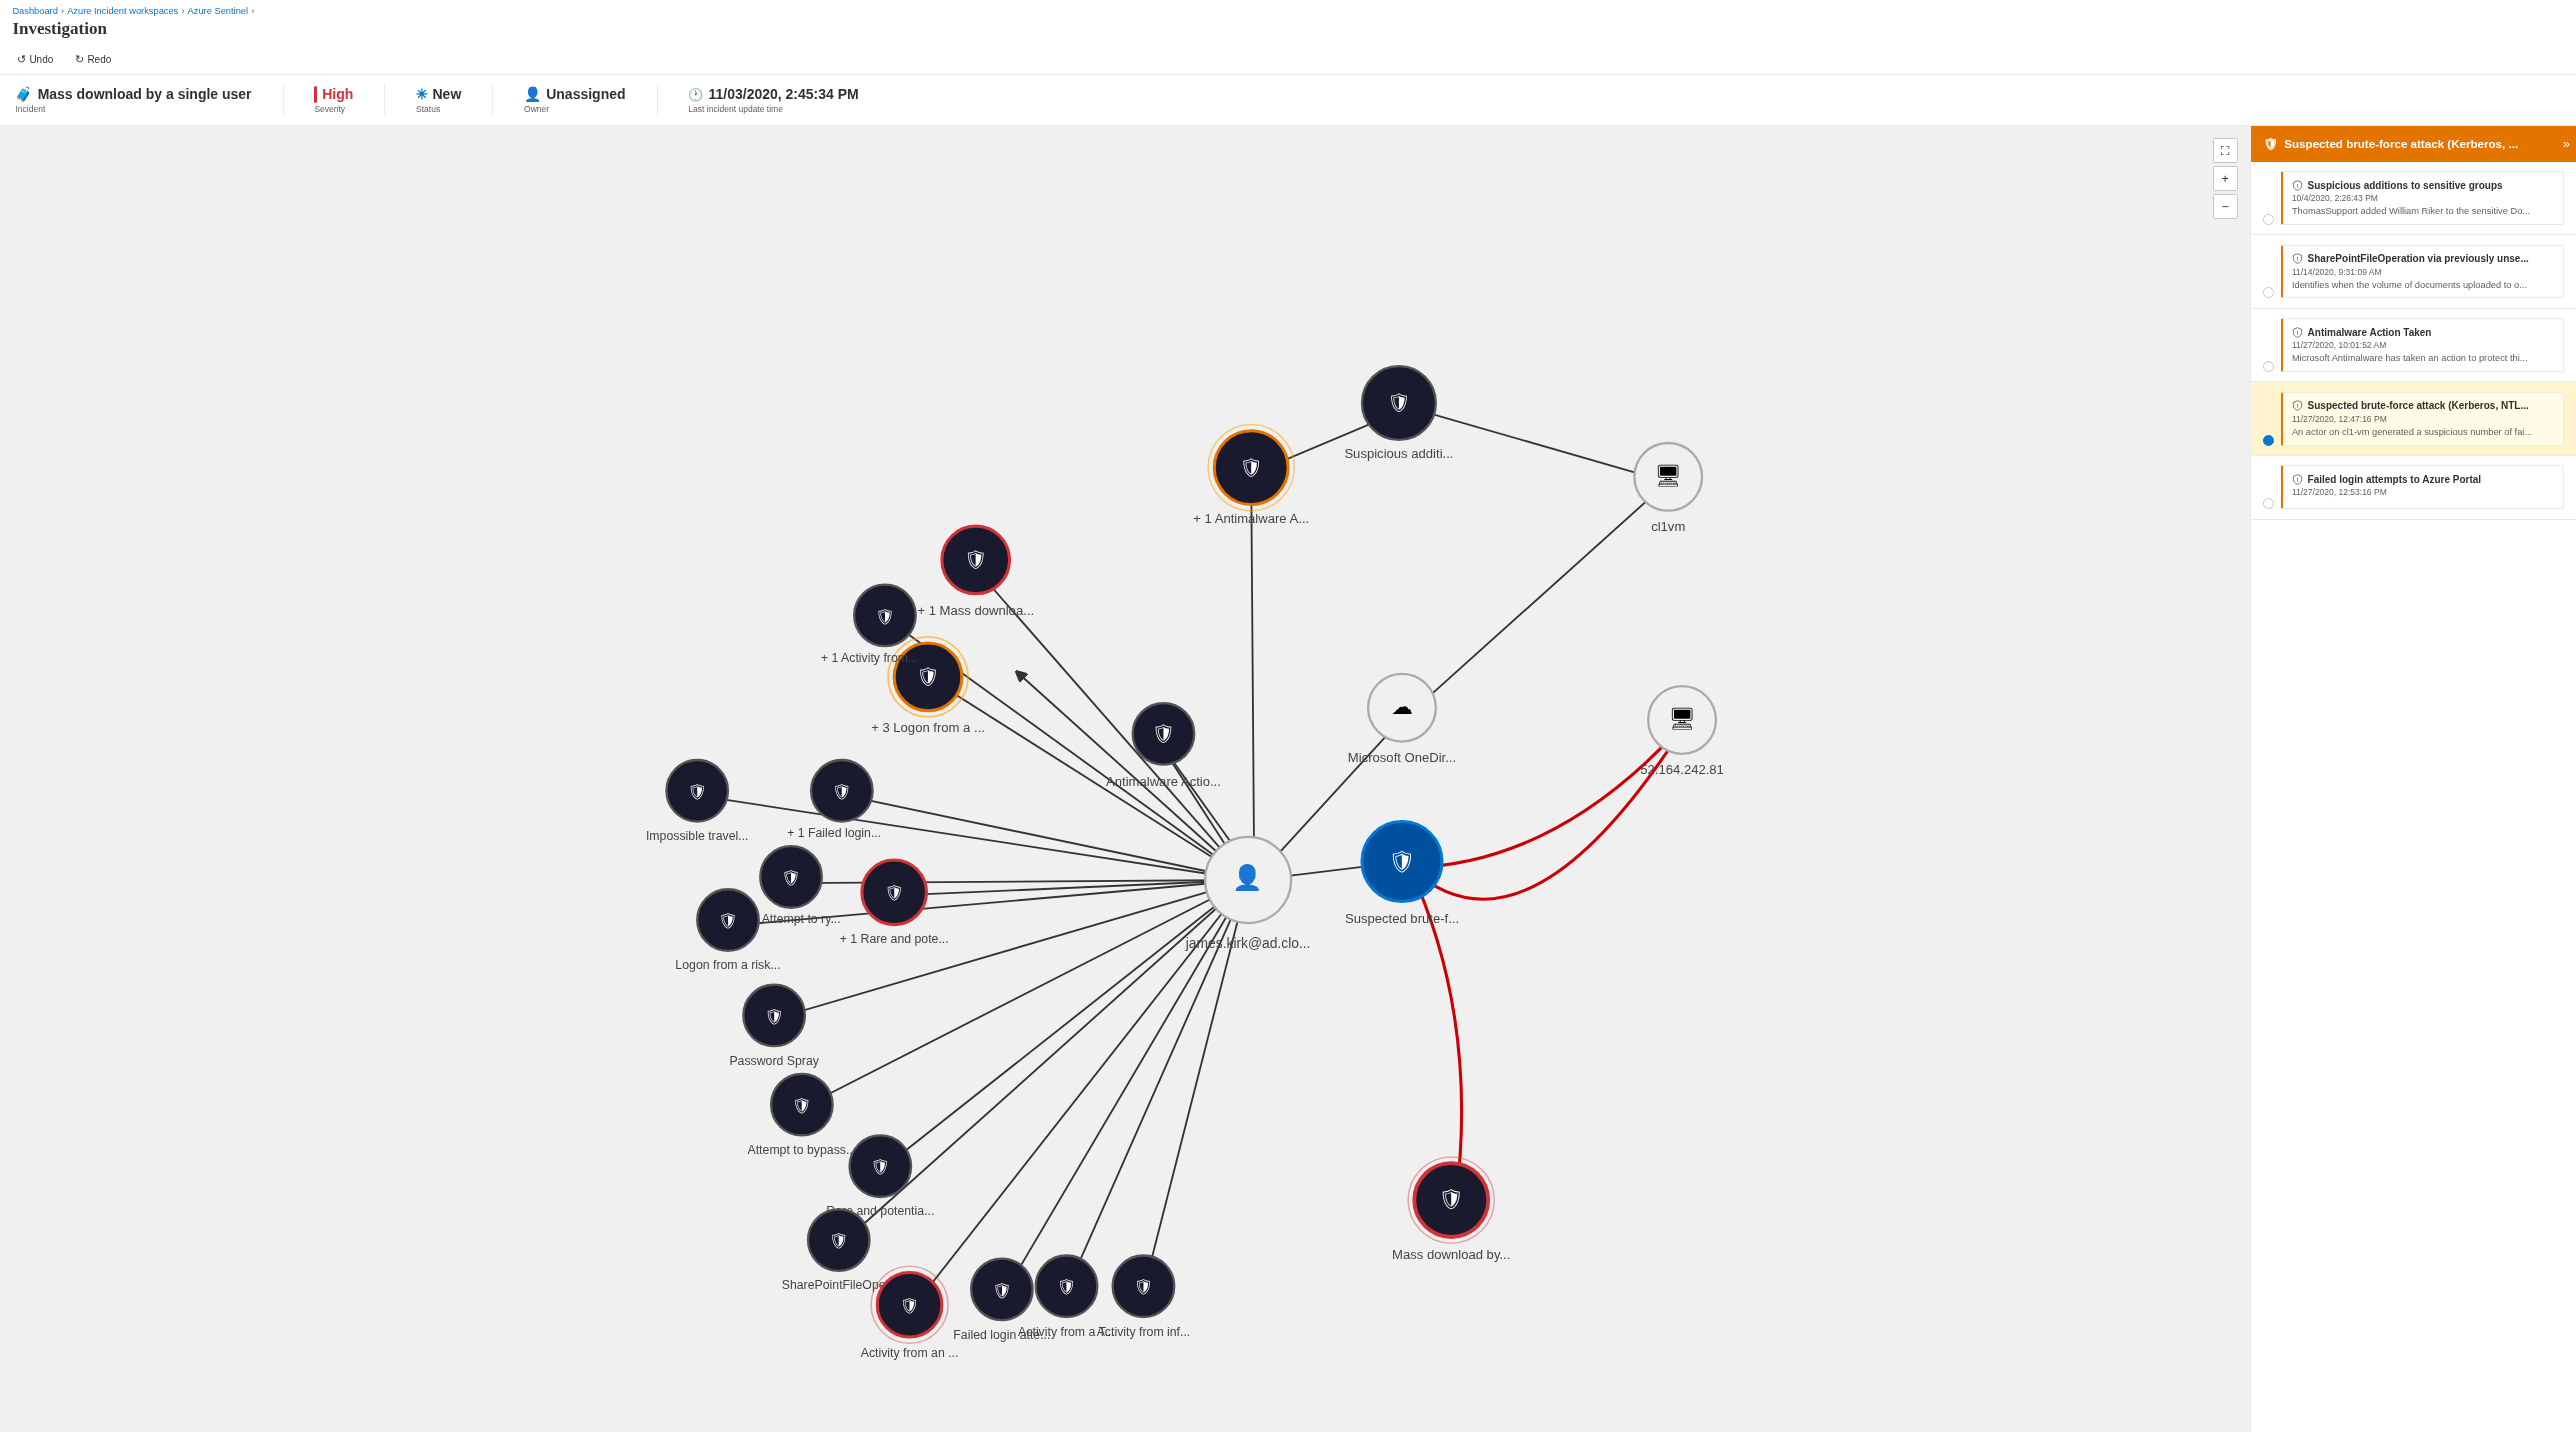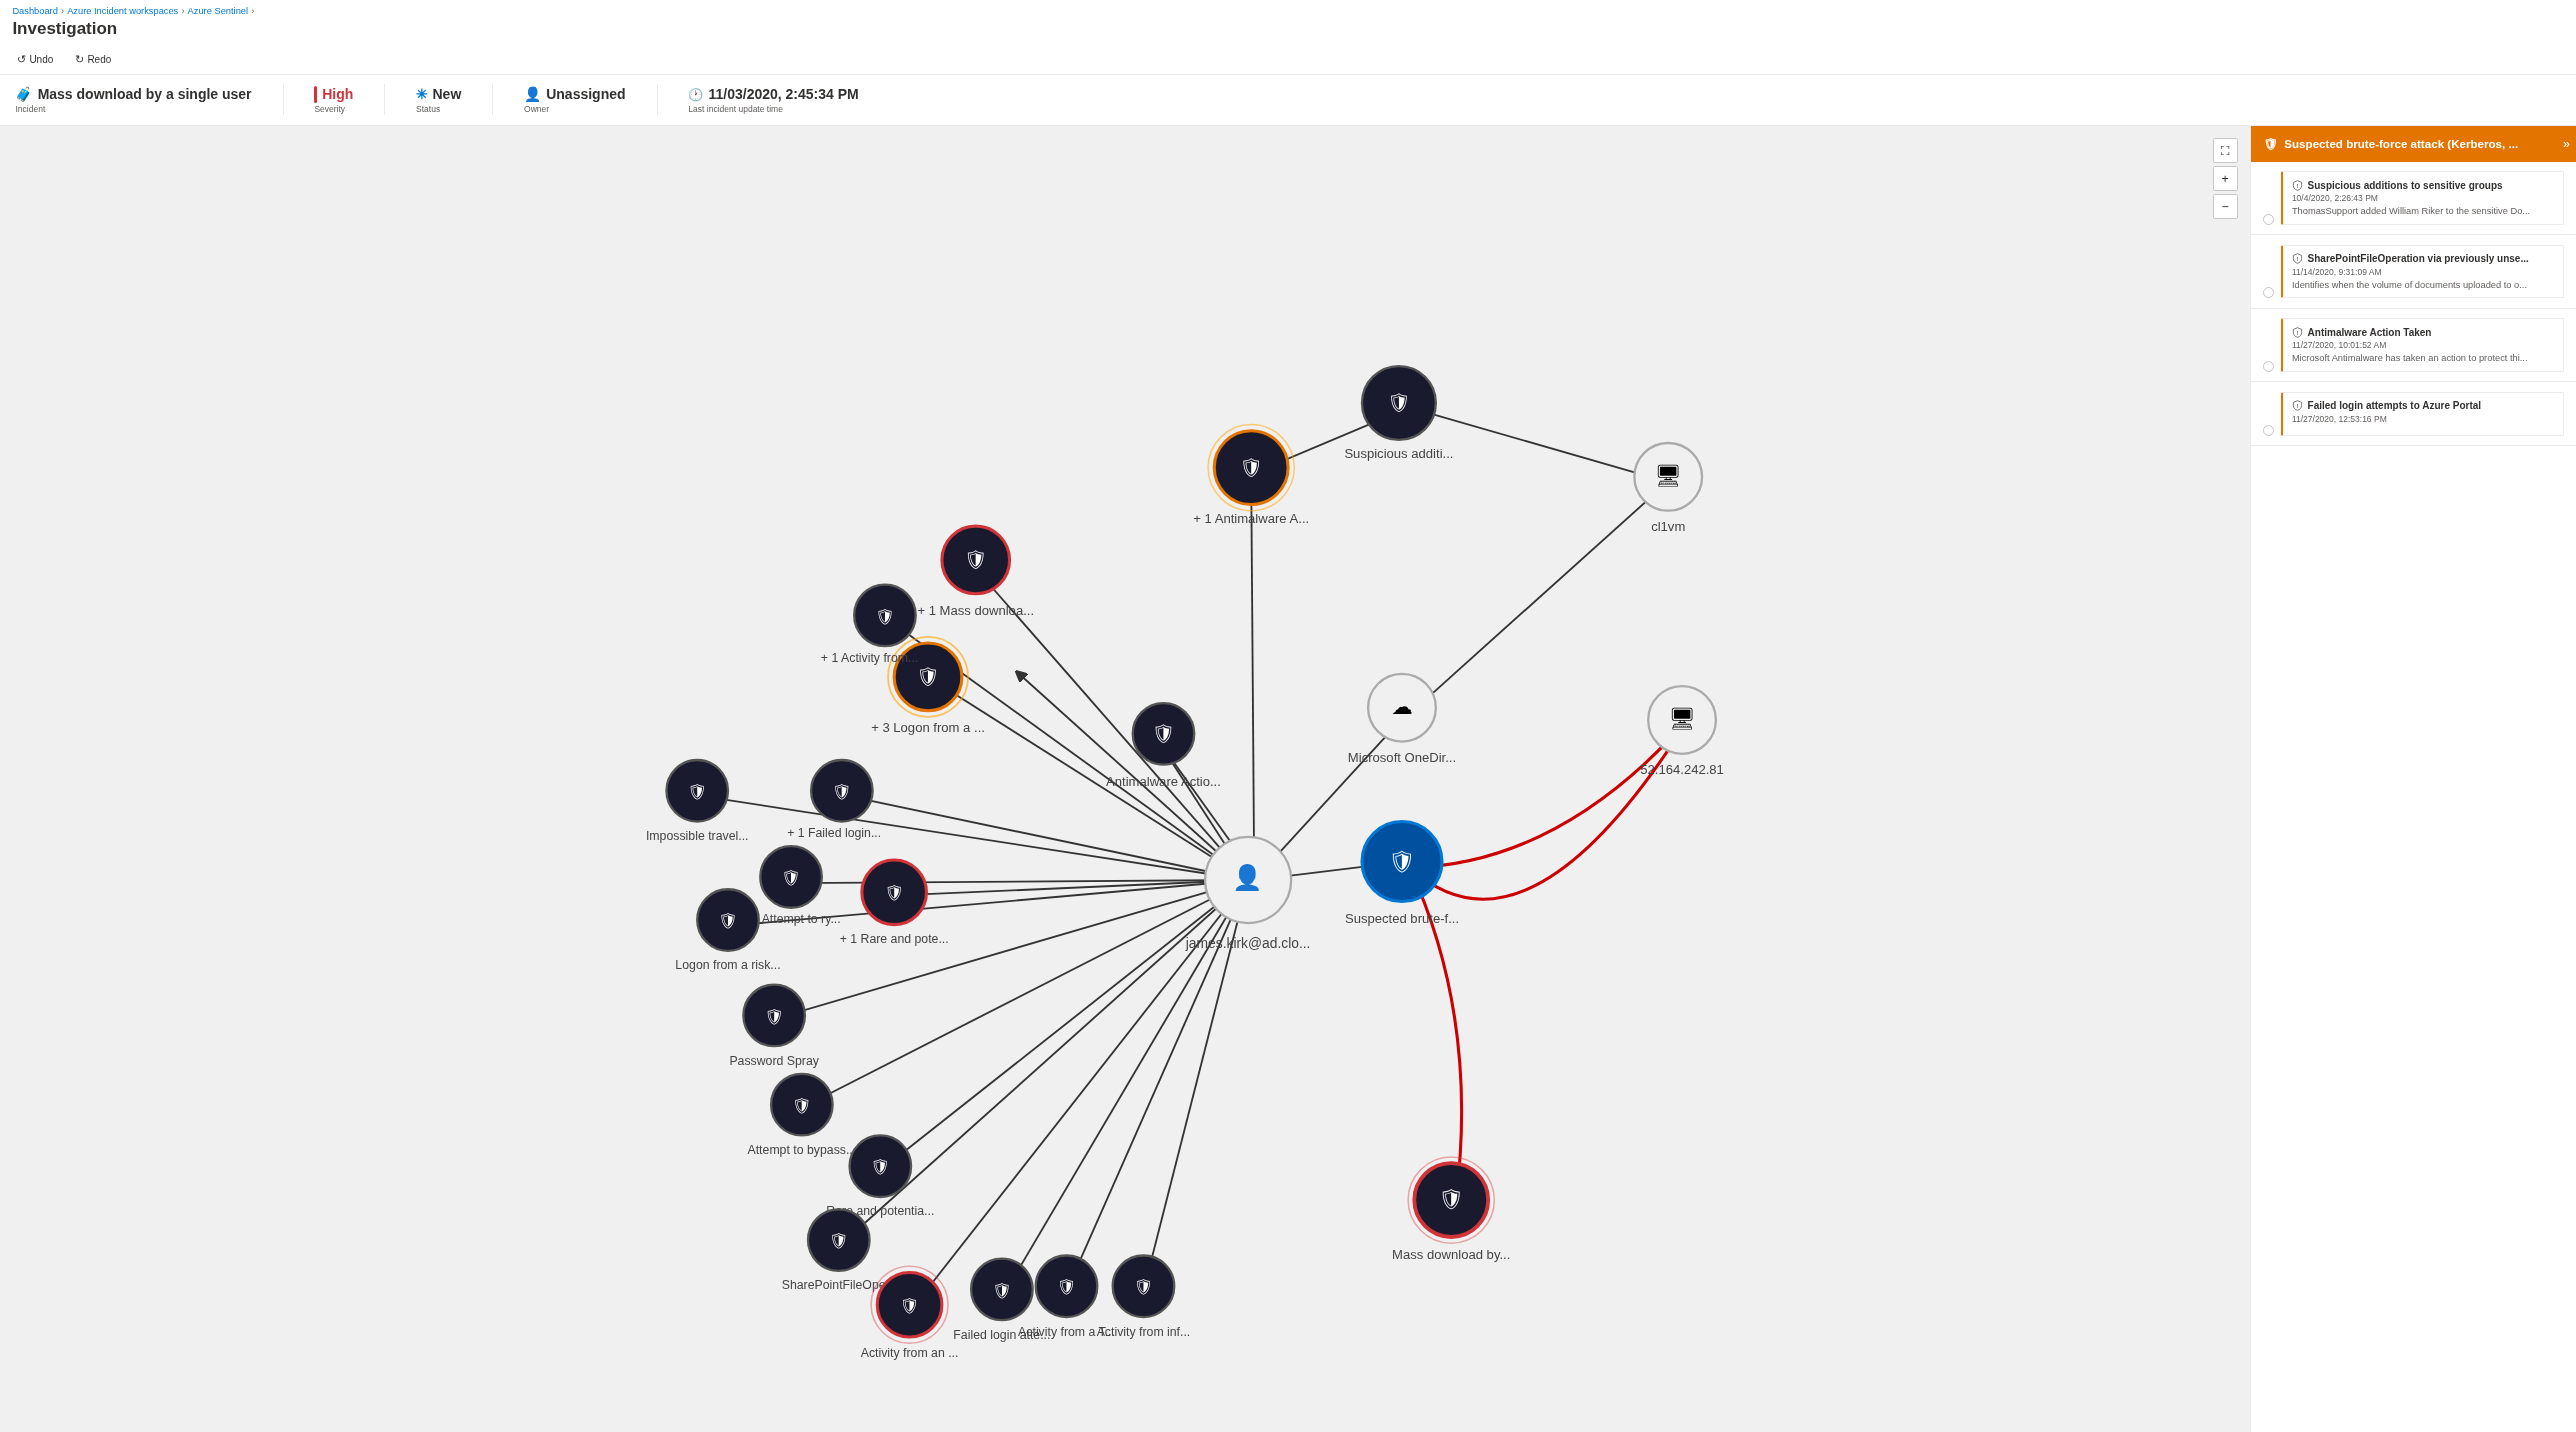--- a/index.html
+++ b/index.html
@@ -18,20 +18,21 @@
       color: #0078d4;
       margin-bottom: 3.1px;
     }
     .breadcrumb span { color: #605e5c; }
     .breadcrumb a { color: #0078d4; text-decoration: none; }
     .page-title {
       font-size: 17px;
       font-weight: 600;
       color: #323130;
       margin-bottom: 6.2px;
+      font-family: Liberation Serif, serif;
     }
     .toolbar {
       display: flex;
       align-items: center;
       gap: 12.4px;
       padding: 4.7px 0;
     }
     .toolbar-btn {
       display: flex;
       align-items: center;
@@ -557,20 +558,33 @@
             <div class="alert-card">
               <div class="alert-title"><svg class="shield-icon-sm" viewBox="0 0 16 16" fill="none" xmlns="http://www.w3.org/2000/svg" style="font-size:13px">
                   <path d="M8 1L2 3.5V8c0 3.5 2.5 6 6 7 3.5-1 6-3.5 6-7V3.5L8 1z" stroke="#605e5c" stroke-width="1.2" fill="none"></path>
                   <text x="8" y="11" text-anchor="middle" font-size="8" fill="#605e5c">!</text>
                 </svg> Antimalware Action Taken</div>
               <div class="alert-date">11/27/2020, 10:01:52 AM</div>
               <div class="alert-desc">Microsoft Antimalware has taken an action to protect thi...</div>
             </div>
           </div>
         </div>
+        <div class="alert-item active">
+          <div class="alert-radio" style="background: rgb(0, 120, 212); border-color: rgb(0, 120, 212);"></div>
+          <div class="alert-content">
+            <div class="alert-card active">
+              <div class="alert-title"><svg class="shield-icon-sm" viewBox="0 0 16 16" fill="none" xmlns="http://www.w3.org/2000/svg" style="font-size:13px">
+                  <path d="M8 1L2 3.5V8c0 3.5 2.5 6 6 7 3.5-1 6-3.5 6-7V3.5L8 1z" stroke="#605e5c" stroke-width="1.2" fill="none"></path>
+                  <text x="8" y="11" text-anchor="middle" font-size="8" fill="#605e5c">!</text>
+                </svg> Suspected brute-force attack (Kerberos, NTL...</div>
+              <div class="alert-date">11/27/2020, 12:47:16 PM</div>
+              <div class="alert-desc">An actor on cl1-vm generated a suspicious number of fai...</div>
+            </div>
+          </div>
+        </div>
         <div class="alert-item">
           <div class="alert-radio"></div>
           <div class="alert-content">
             <div class="alert-card">
               <div class="alert-title"><svg class="shield-icon-sm" viewBox="0 0 16 16" fill="none" xmlns="http://www.w3.org/2000/svg" style="font-size:13px">
                   <path d="M8 1L2 3.5V8c0 3.5 2.5 6 6 7 3.5-1 6-3.5 6-7V3.5L8 1z" stroke="#605e5c" stroke-width="1.2" fill="none"></path>
                   <text x="8" y="11" text-anchor="middle" font-size="8" fill="#605e5c">!</text>
                 </svg> Failed login attempts to Azure Portal</div>
               <div class="alert-date">11/27/2020, 12:53:16 PM</div>
             </div>

